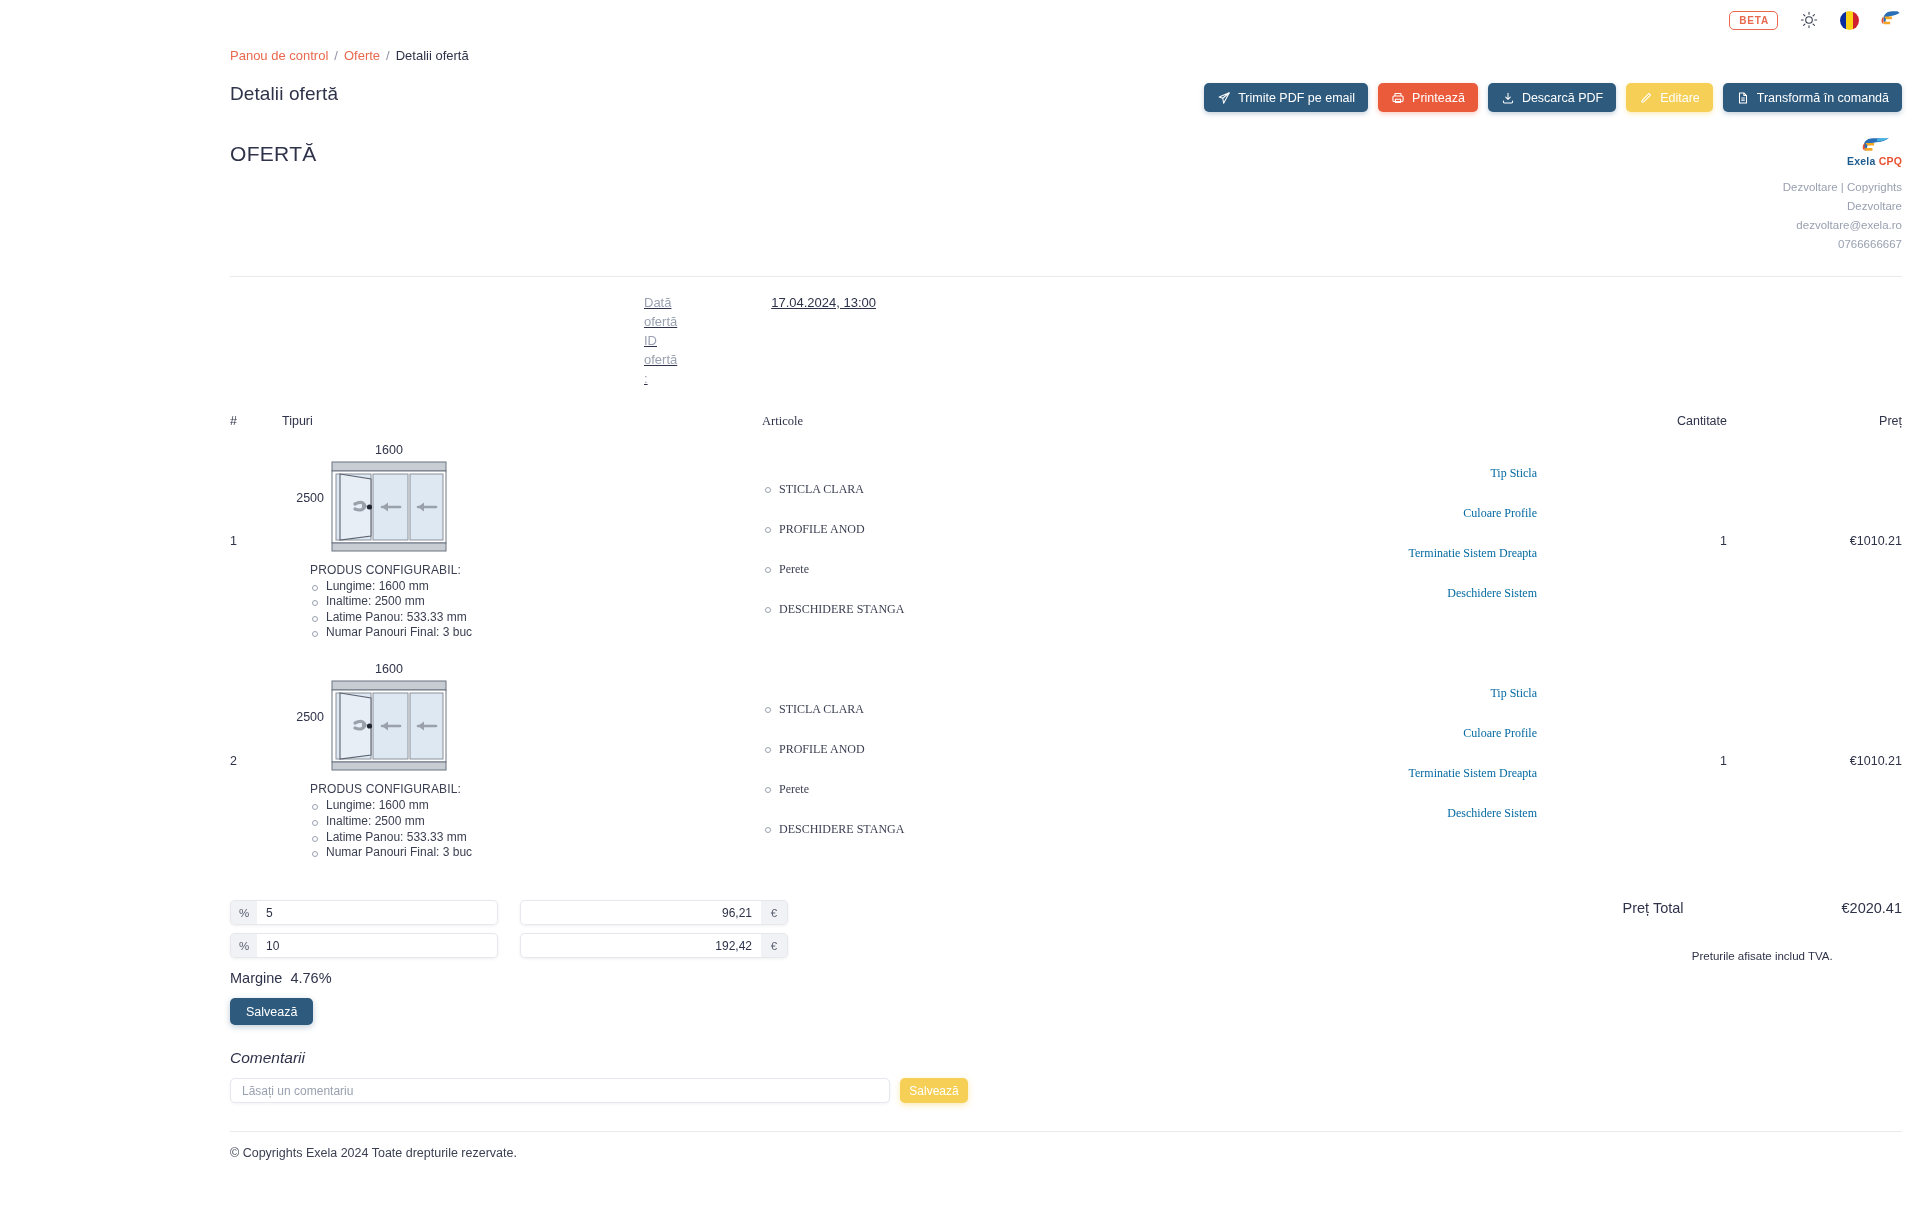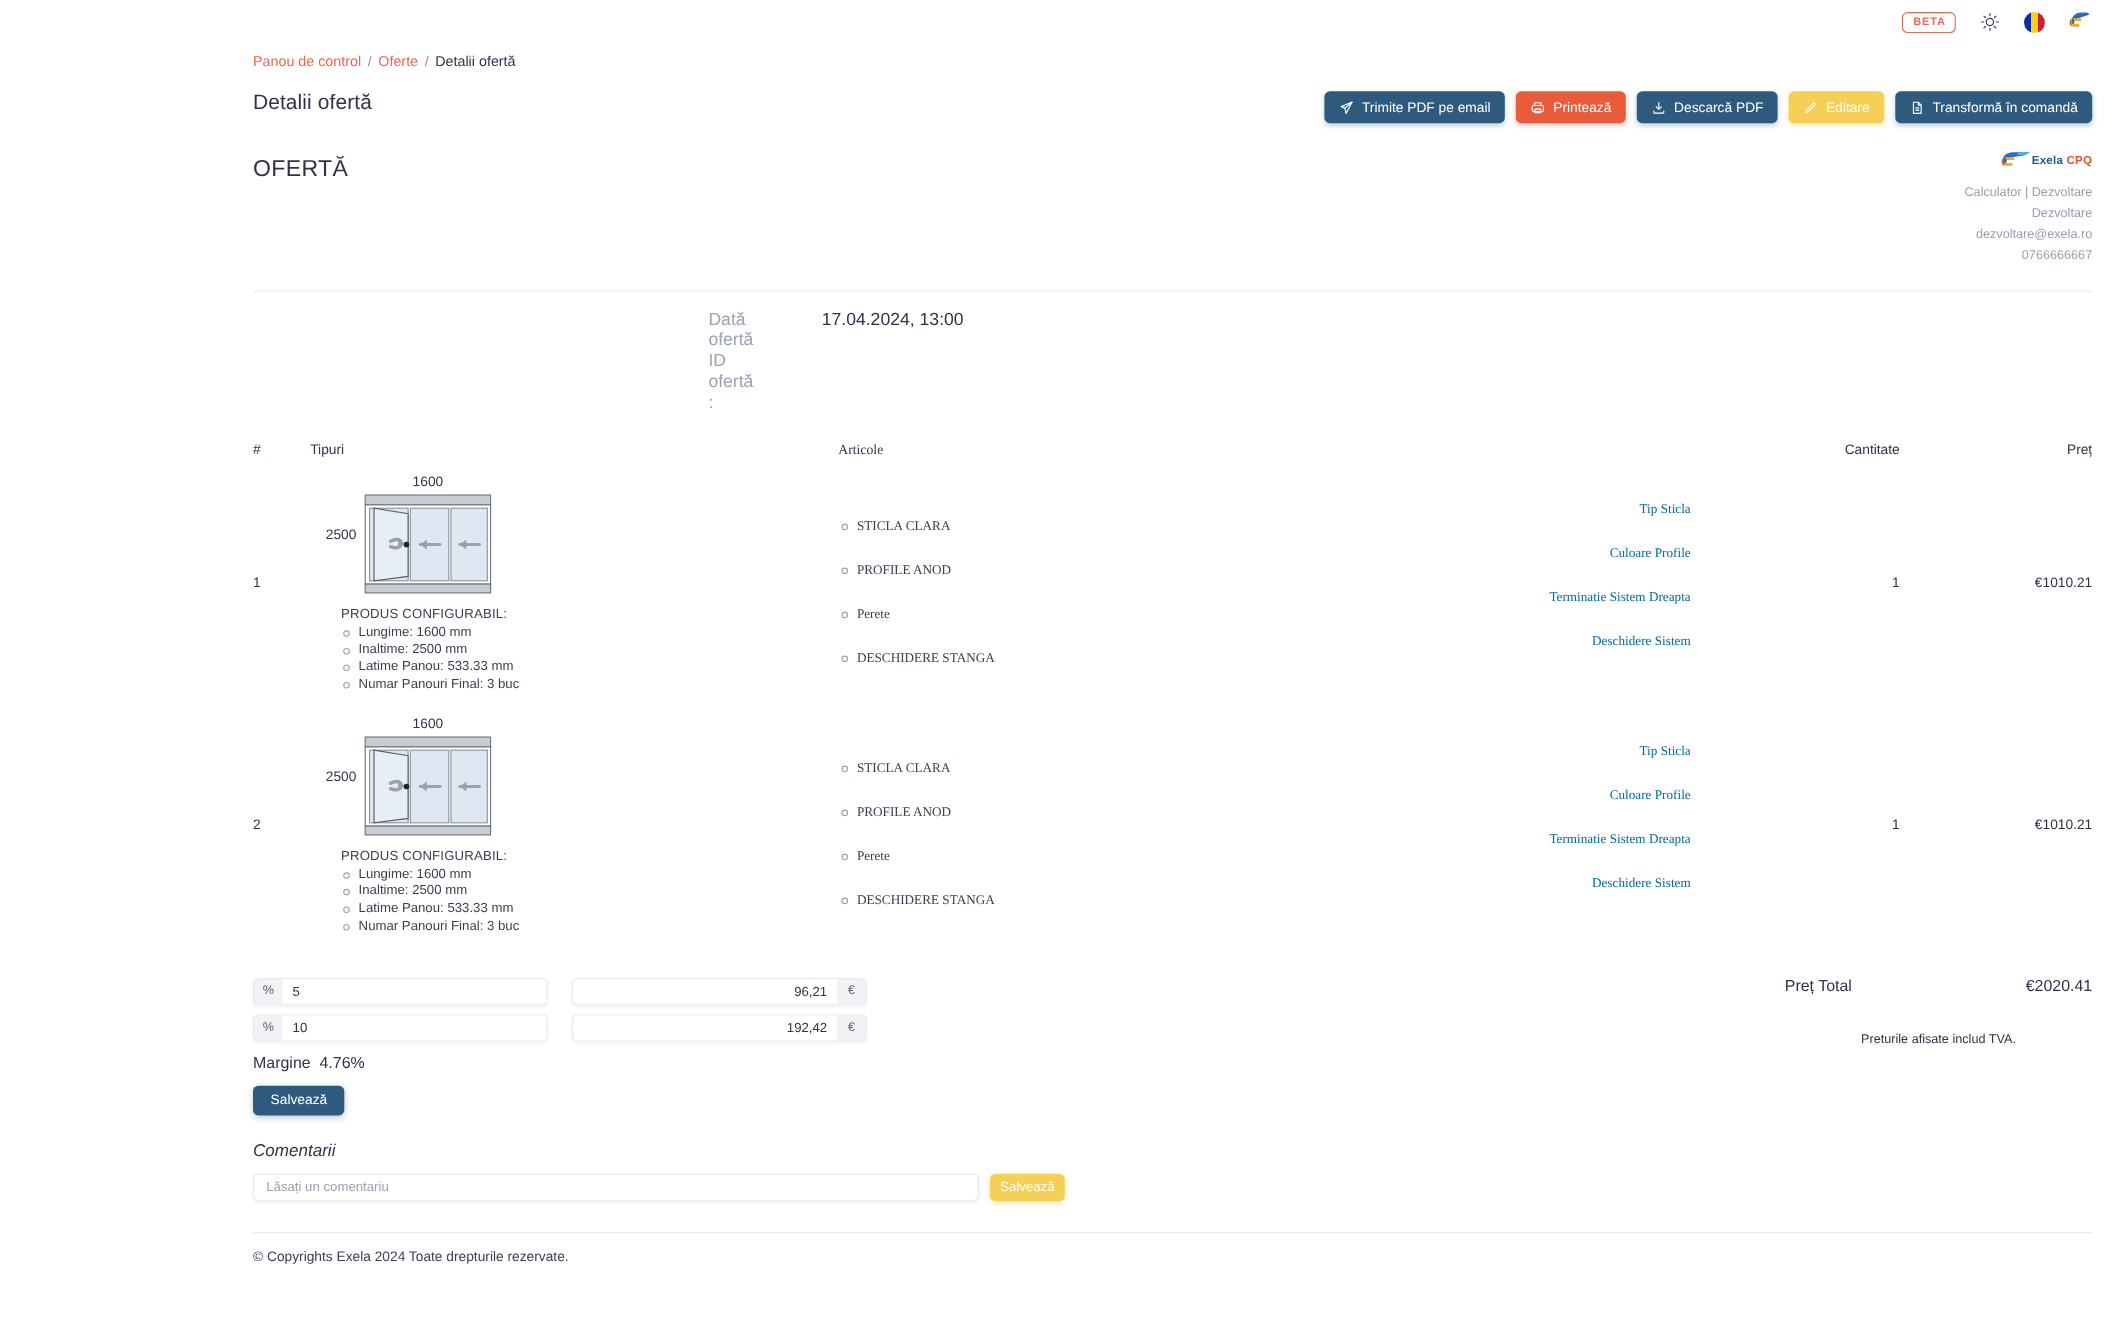--- a/index.html
+++ b/index.html
@@ -15,21 +15,21 @@
 
   
   .sidebar {
     width: 228px; flex: 0 0 228px; height: 1215px;
     background: #ffffff; position: relative;
   }
   .sidebar-brand {
     height: 46px; display: flex; align-items: center;
     padding-left: 56px; position: relative;
   }
-  .logo { display: flex; flex-direction: row; align-items: center; line-height: 1; }
+  .logo { display: flex; flex-direction: column; align-items: center; line-height: 1; }
   .logo-mark { width: 30px; height: 19px; position: relative; }
   .logo-text { font-size: 10.5px; font-weight: bold; letter-spacing: .2px; margin-top: 1px; }
   .logo-text .a { color: #1d5b8f; }
   .logo-text .b { color: #e8512f; }
   .collapse-btn {
     position: absolute; left: 205px; top: 12px;
     width: 22px; height: 22px; display: flex;
     align-items: center; justify-content: center;
     color: #4b5563; font-size: 16px; cursor: pointer;
   }
@@ -100,21 +100,21 @@
   .offer { padding: 24px 18px 0 230px; }
   .offer-top { display: flex; justify-content: space-between; align-items: flex-start; }
   .offer-label { font-size: 21px; letter-spacing: .3px; color: #2f3349; padding-top: 6px; }
   .offer-company { text-align: right; }
   .offer-company .clogo { display: flex; justify-content: flex-end; }
   .cline { font-size: 11.5px; color: #98a0b0; line-height: 19px; }
 
   .hr { height: 1px; background: #e9eaee; margin: 22px 0 0 0; }
 
   .meta { padding-top: 16px; }
-  .meta-row { display: flex; font-size: 16px; line-height: 19px; }
+  .meta-row { display: flex; font-size: 13px; line-height: 19px; text-decoration: underline; }
   .meta-key { width: 345px; text-align: left; color: #9aa1b1; padding-left: 414px; }
   .meta-val { color: #2f3349; width: 232px; text-align: right; }
 
   
   .tbl { width: 100%; margin-top: 26px; }
   .thead { display: flex; font-size: 12.5px; color: #2f3349; }
   .c-num { width: 52px; flex: 0 0 52px; }
   .c-type { width: 480px; flex: 0 0 480px; }
   .c-art { flex: 1 1 auto; font-family: Liberation Serif, serif; }
   .c-qty { width: 190px; flex: 0 0 190px; text-align: right; }
@@ -411,21 +411,21 @@
                   <path d="M5 14 h9 v3 H6 Z" fill="#f5a623"></path>
                   <path d="M5 8 c-3 3 -3 7 0 9 z" fill="#e8512f"></path>
                 </svg>
               </span>
               <span class="logo-text">
                 <span class="a">Exela</span>
                 <span class="b">CPQ</span>
               </span>
             </div>
           </div>
-          <div class="cline" style="margin-top:11px">Calculator | Dezvoltare</div>
+          <div class="cline" style="margin-top:11px">Dezvoltare | Copyrights</div>
           <div class="cline">Dezvoltare</div>
           <div class="cline">dezvoltare@exela.ro</div>
           <div class="cline">0766666667</div>
         </div>
       </div>
 
       <div class="hr"></div>
 
       <div class="meta">
         <div class="meta-row">

